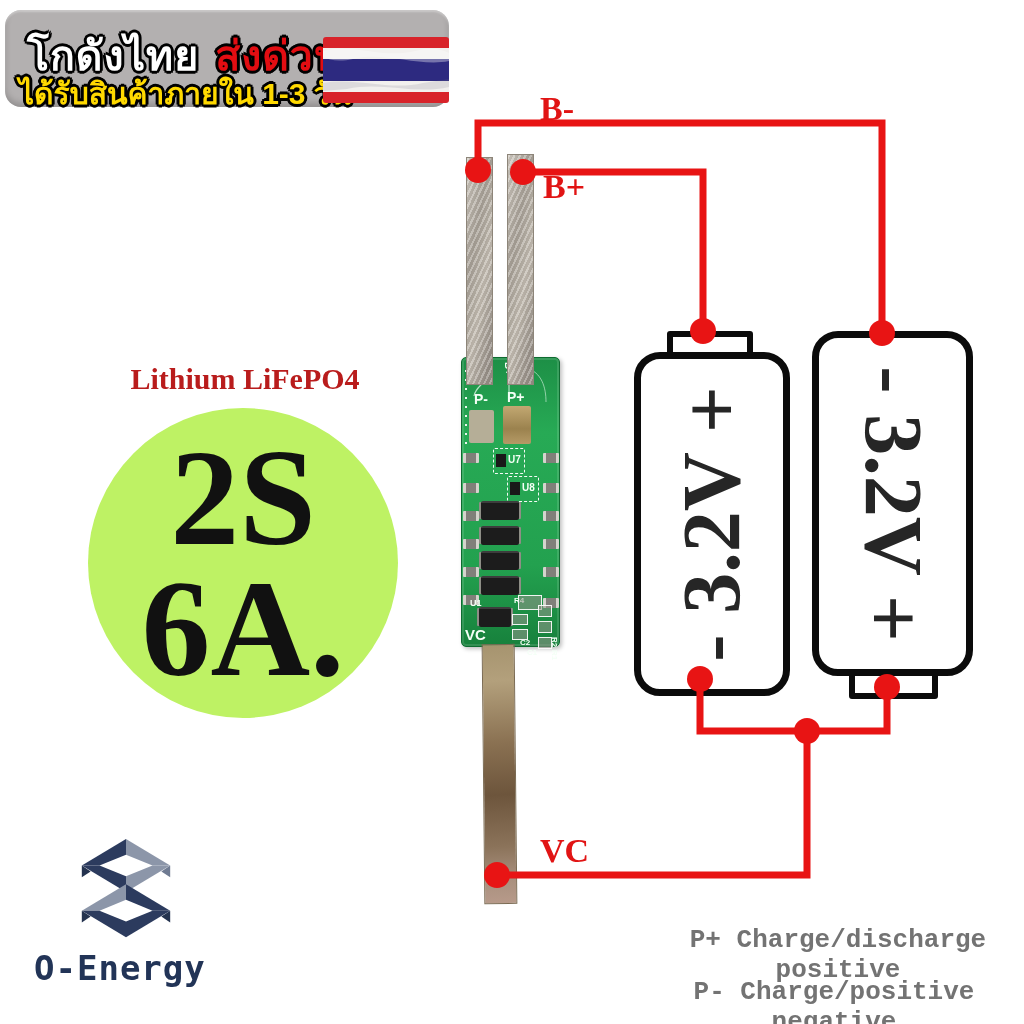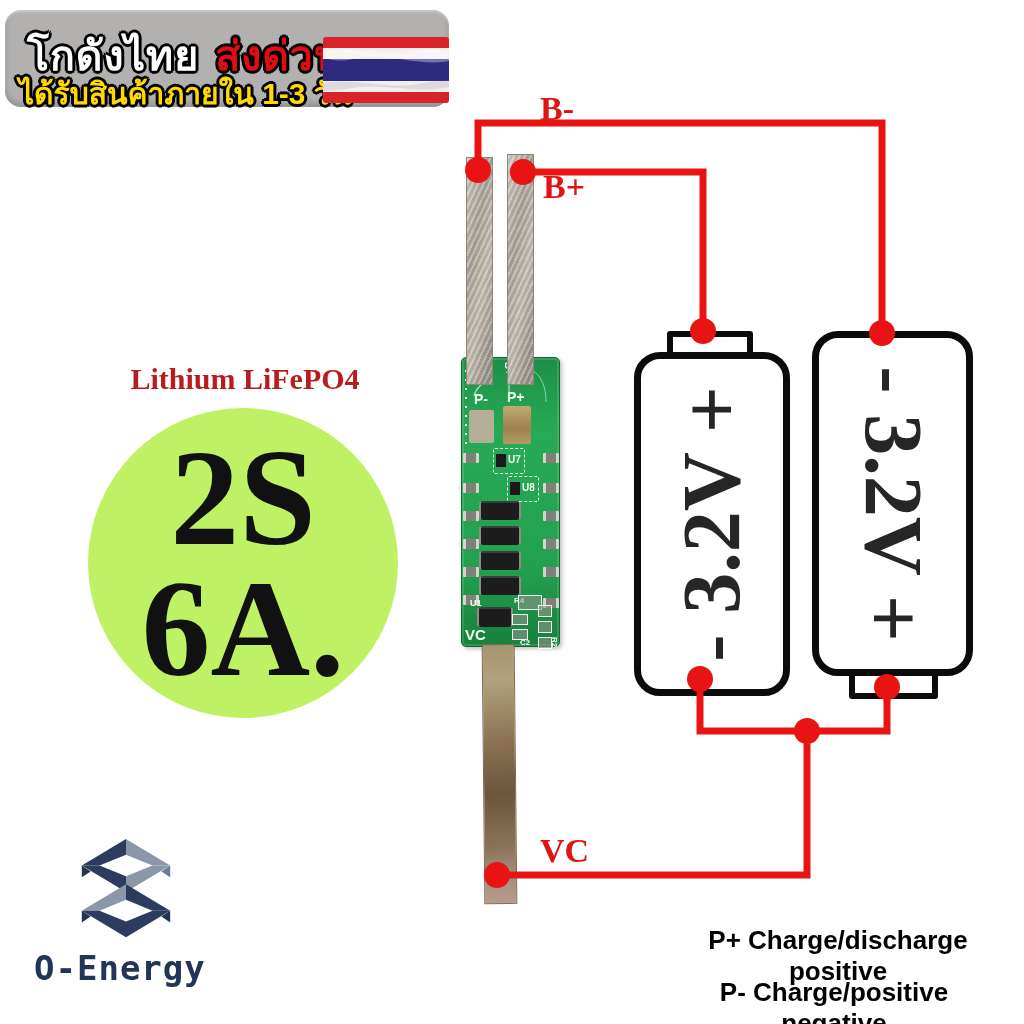--- a/index.html
+++ b/index.html
@@ -66,22 +66,22 @@
 
   
   .wires{left:0;top:0;z-index:5;pointer-events:none;}
   .wire-label{position:absolute;z-index:6;color:#e11414;font-family:"Liberation Serif",serif;
               font-weight:bold;font-size:34px;}
 
   
   .logo-mark{left:72px;top:836px;z-index:1;}
   .wordmark{left:34px;top:948px;width:220px;font-family:"DejaVu Sans Mono",monospace;
             font-weight:bold;font-size:34px;letter-spacing:1px;color:#223457;}
-  .note{position:absolute;width:340px;text-align:center;font-family:Liberation Sans, sans-serif;
-        font-weight:bold;font-size:26px;color:#000000;}
+  .note{position:absolute;width:340px;text-align:center;font-family:Liberation Mono, monospace;
+        font-weight:bold;font-size:26px;color:#737373;}
   .note1{left:668px;top:925px;}
   .note2{left:664px;top:977px;}
 </style>
 </head>
 <body>
 
 <div class="canvas">
 
   <div class="abs banner">
     <div class="abs banner-line1">

